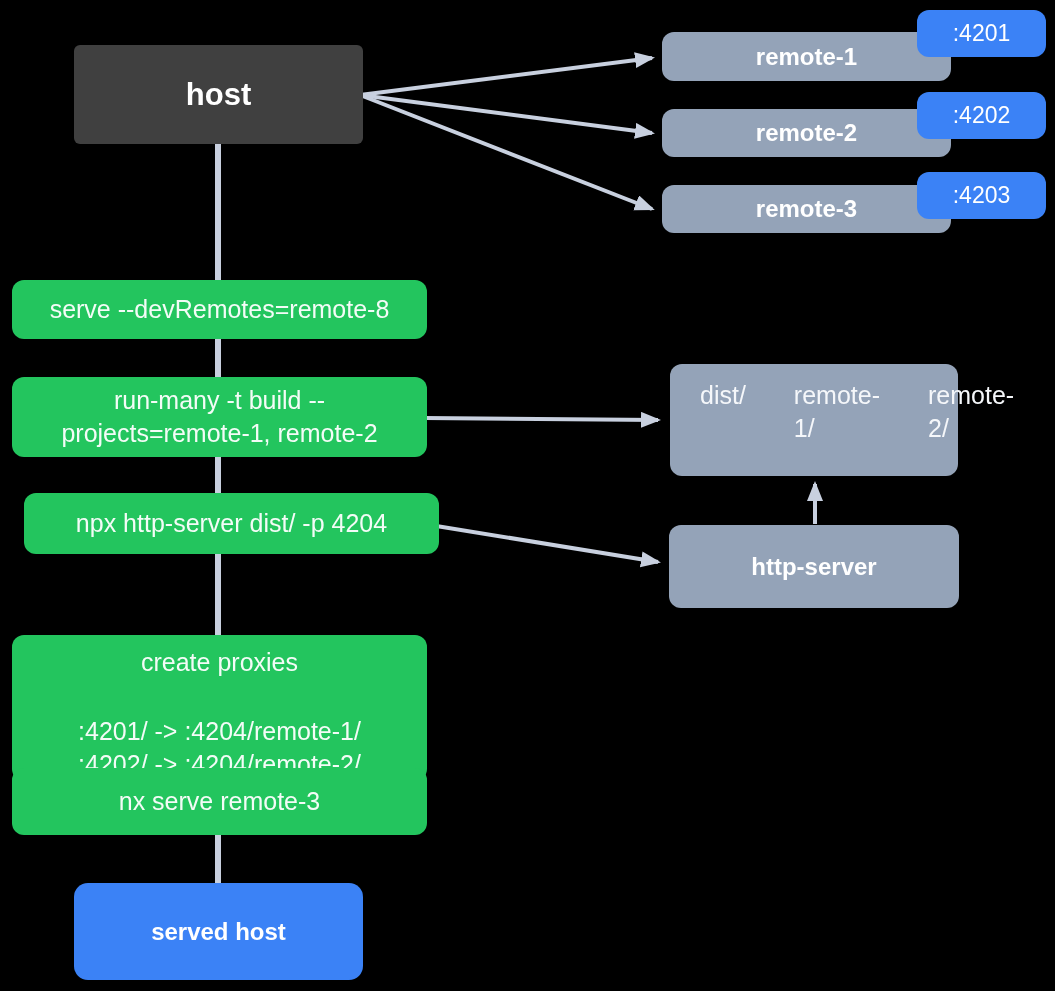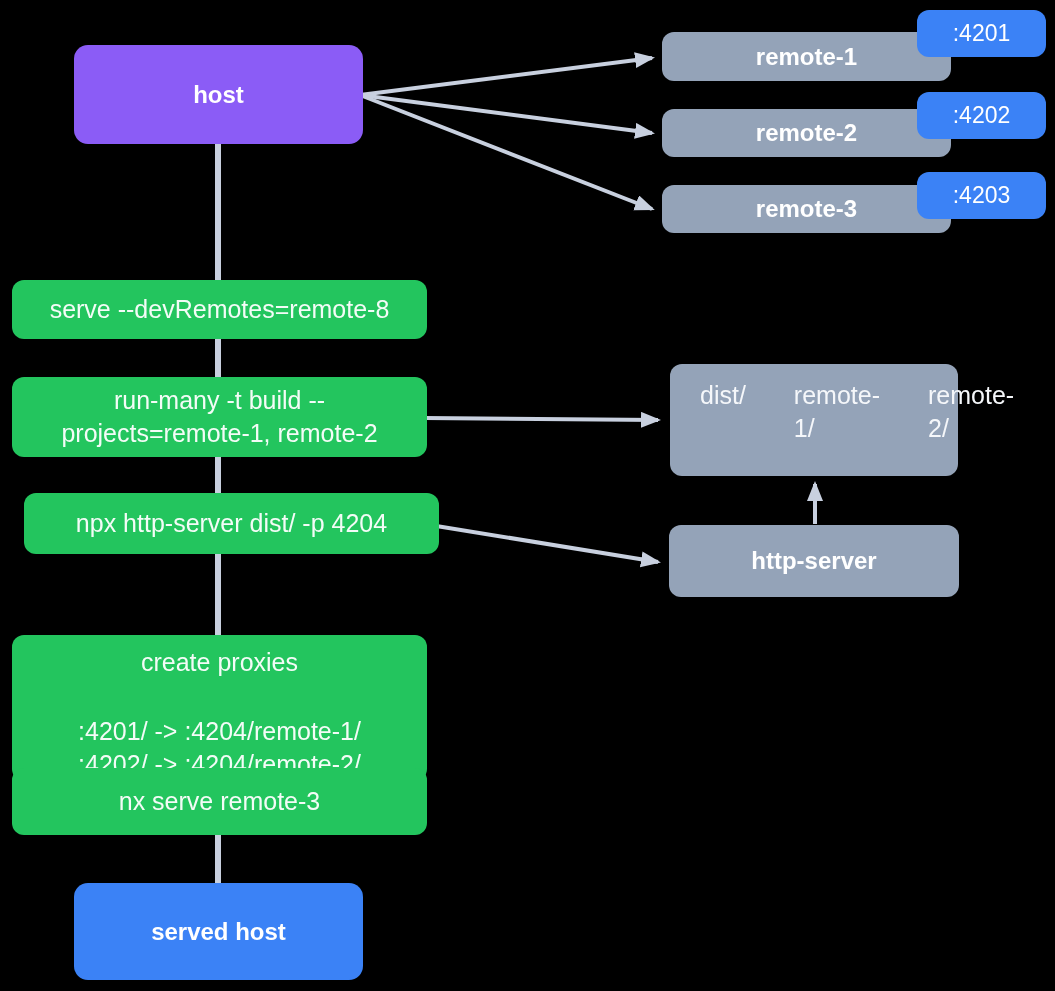--- a/index.html
+++ b/index.html
@@ -25,24 +25,24 @@
     display: flex;
     align-items: center;
     justify-content: center;
     color: #ffffff;
     box-sizing: border-box;
     z-index: 1;
     text-align: center;
   }
   .node-host {
     left: 74px; top: 45px; width: 289px; height: 99px;
-    background: #8b5cf6;
-    border-radius: 14px;
+    background: #404040;
+    border-radius: 6px;
     font-weight: 700;
-    font-size: 24px;
+    font-size: 31px;
   }
   .node-remote {
     left: 662px; width: 289px; height: 48px;
     background: #94A3B8;
     border-radius: 12px;
     font-weight: 700;
     font-size: 24px;
   }
   .remote-1 { top: 32px; height: 49px; }
   .remote-2 { top: 109px; }
@@ -82,21 +82,21 @@
     color: #F5F7FA;
     flex-direction: row;
     align-items: flex-start;
     justify-content: flex-start;
     padding: 15px 0 0 30px;
     line-height: 33px;
     text-align: left;
   }
   .dist-indent { padding-left: 48px; }
   .node-http {
-    left: 669px; top: 525px; width: 290px; height: 72px;
+    left: 669px; top: 525px; width: 290px; height: 83px;
     background: #94A3B8;
     border-radius: 12px;
     font-weight: 700;
     font-size: 24px;
     text-align: right;
   }
   .node-served {
     left: 74px; top: 883px; width: 289px; height: 97px;
     background: #3B82F6;
     border-radius: 14px;

